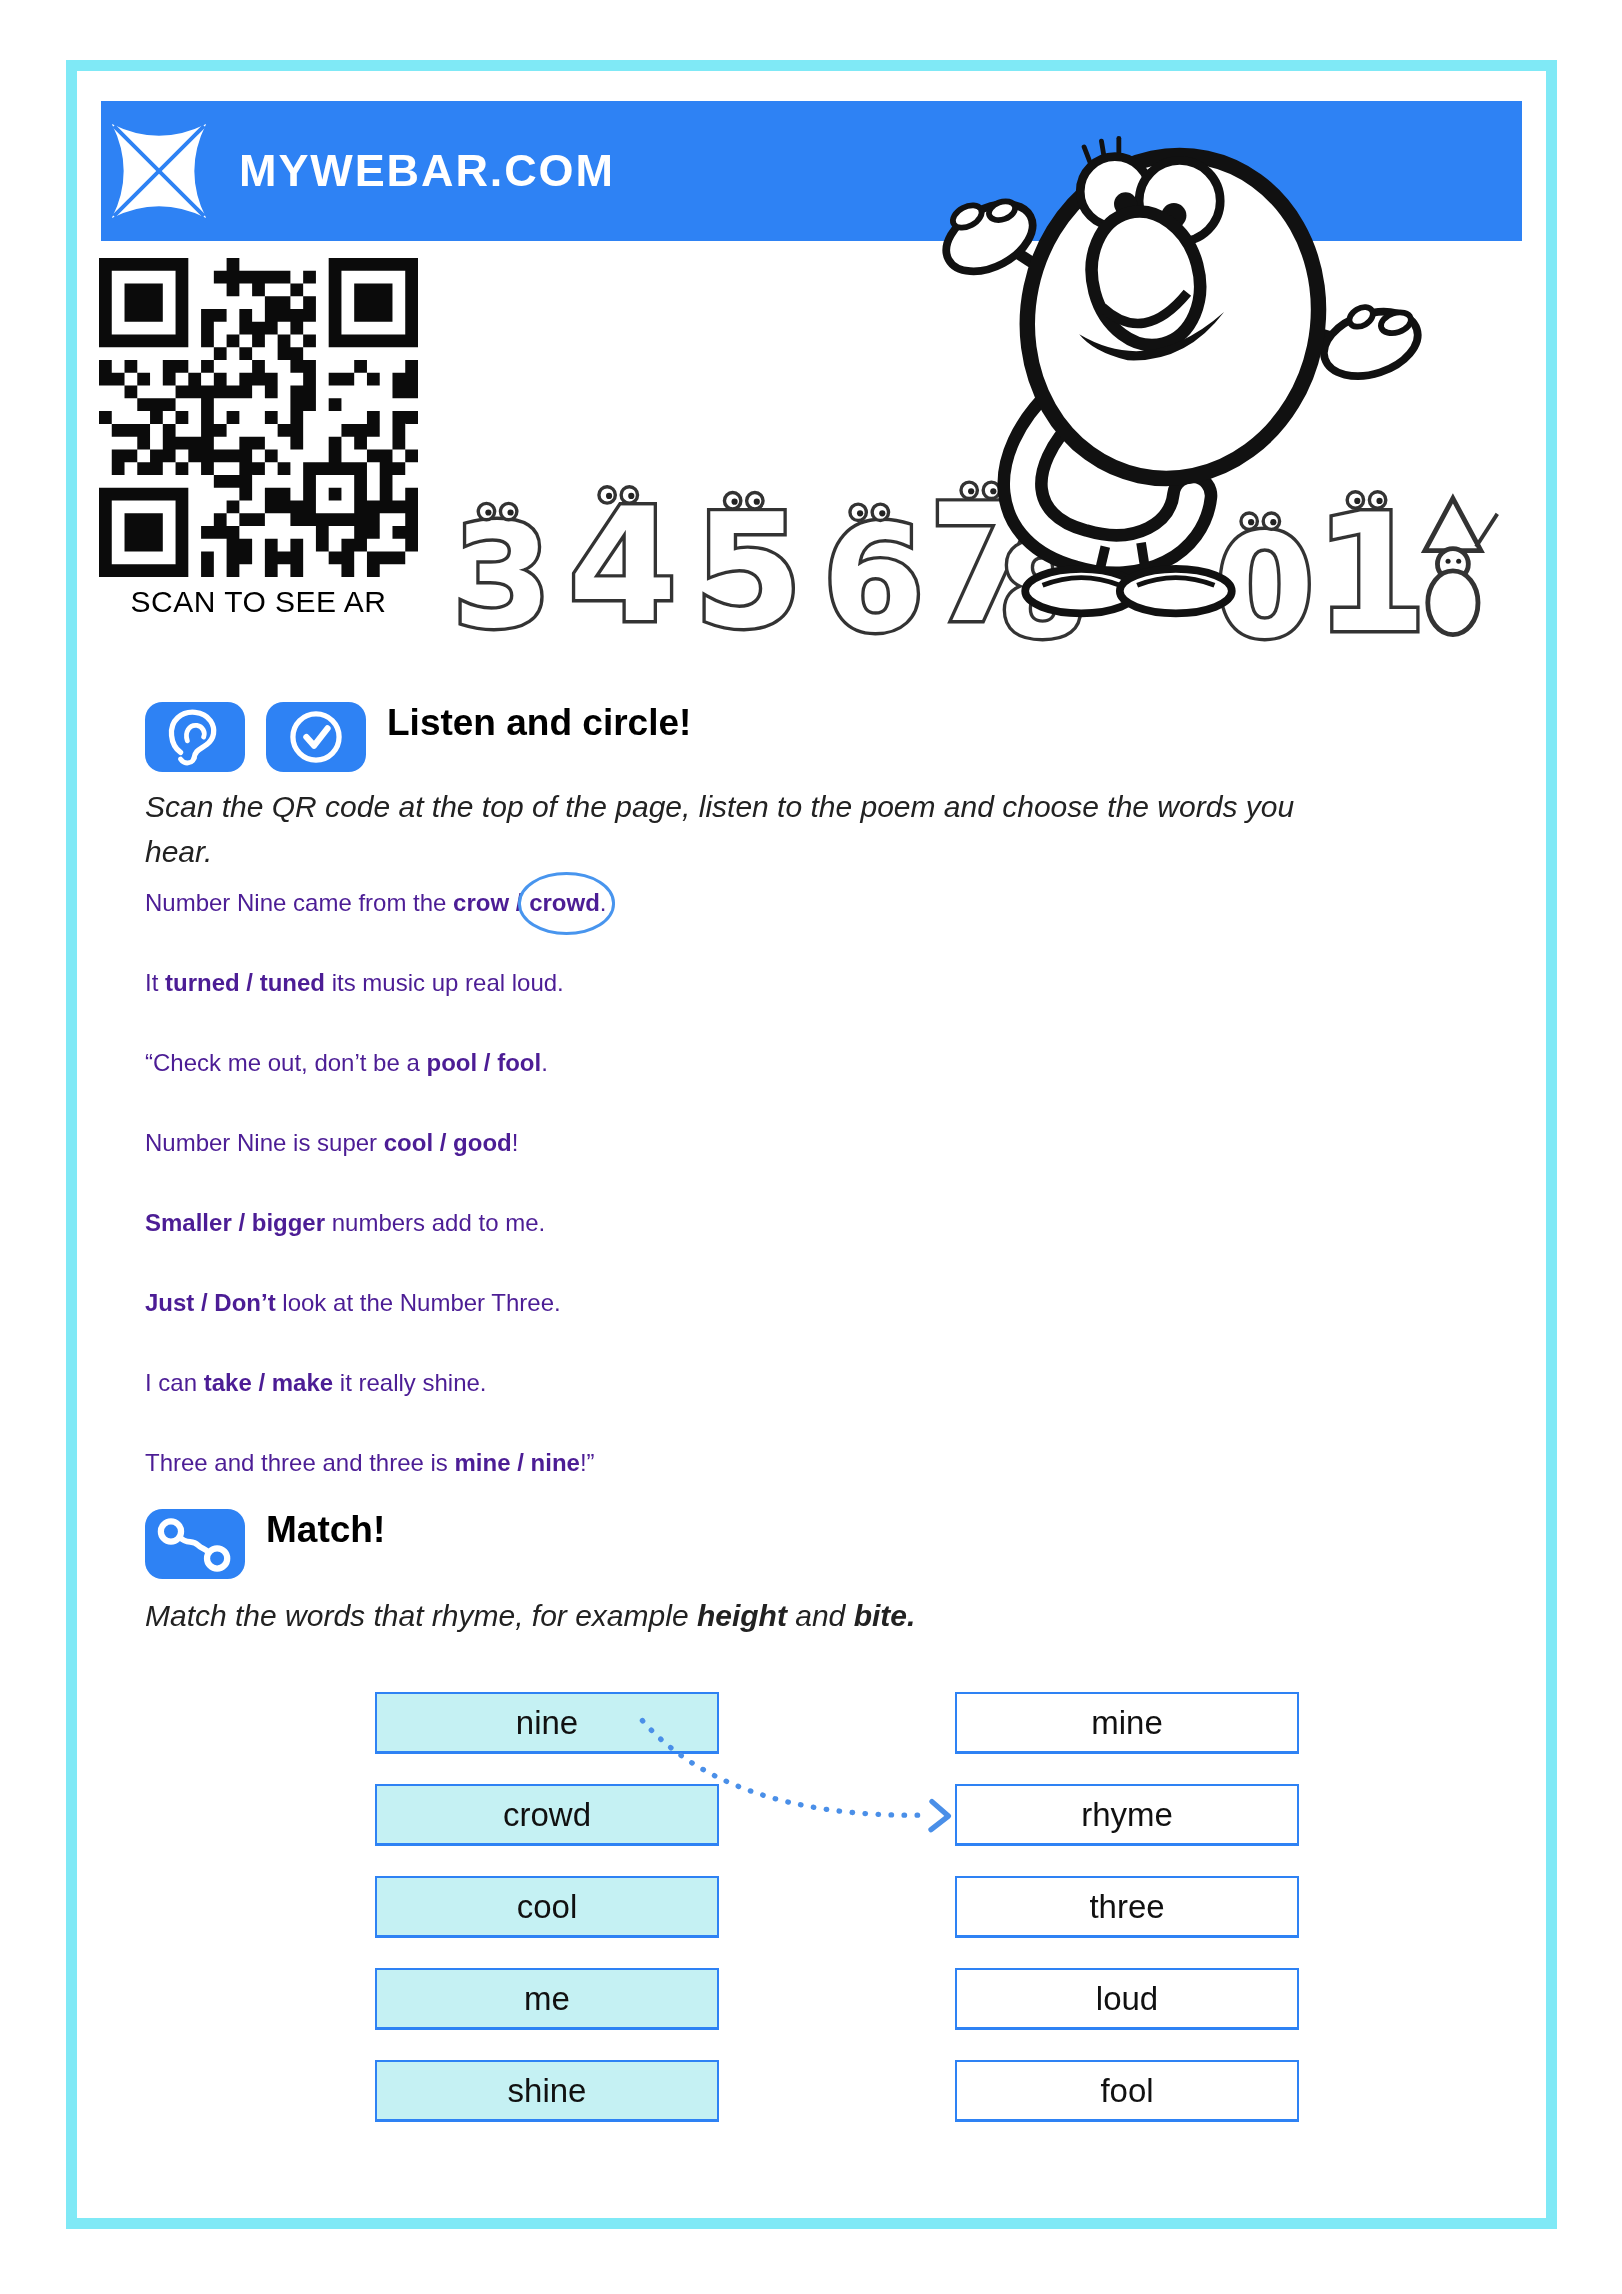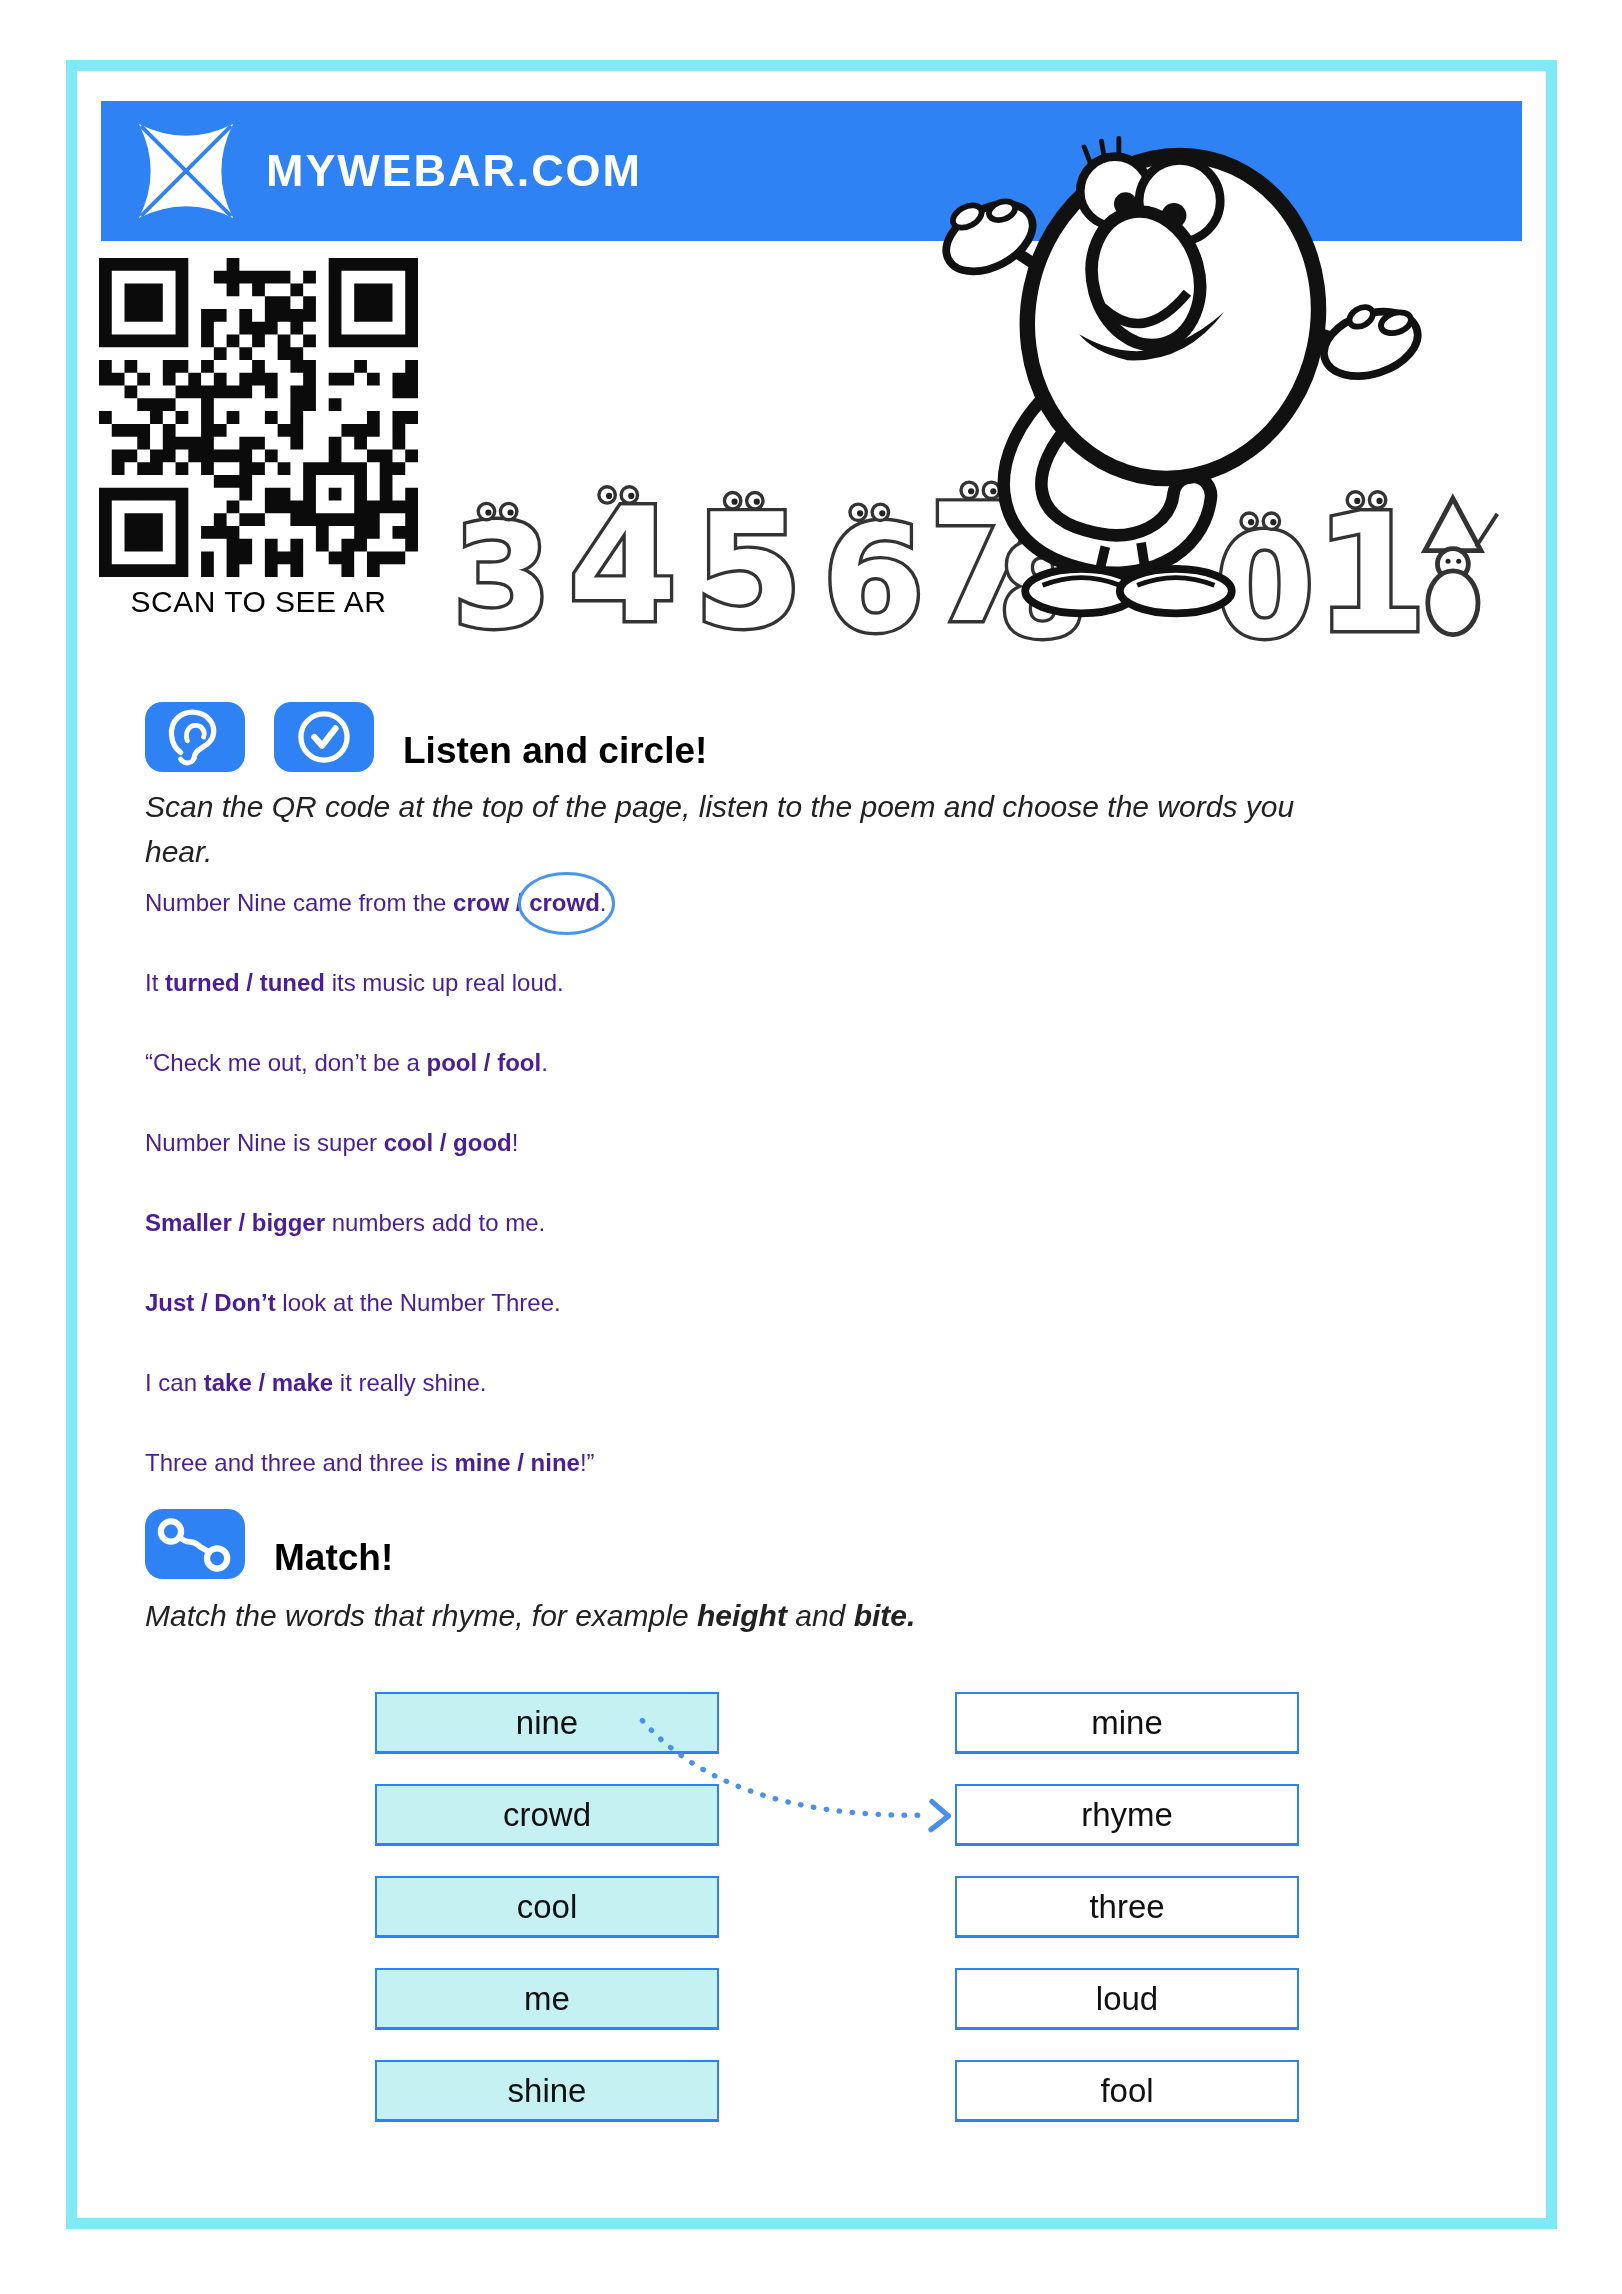--- a/index.html
+++ b/index.html
@@ -10,31 +10,31 @@
     --circle:#4895ee;
     --dots:#4a8fe8;
   }
   *{box-sizing:border-box;margin:0;padding:0}
   html,body{background:#fff}
   body{font-family:"Liberation Sans", sans-serif;color:var(--ink)}
   .page{position:relative;width:1622px;height:2294px;background:#fff;overflow:hidden}
   .frame{position:absolute;left:66px;top:60px;width:1491px;height:2169px;border:11.6px solid var(--frame);pointer-events:none}
 
   .topbar{position:absolute;left:101px;top:101px;width:1421px;height:140px;background:var(--accent);
-          display:flex;align-items:center;padding-left:32px}
+          display:flex;align-items:center;padding-left:5px}
   .logo{width:106px;height:106px;flex:0 0 auto}
   .brand{color:#fff;font-size:45px;font-weight:700;letter-spacing:1.9px;margin-left:27px}
 
   .qr-wrap{position:absolute;left:99px;top:258px;width:319px}
   #qr-svg{display:block;width:319px;height:319px;background:#fff}
   .qr-caption{margin-top:7.7px;text-align:center;font-size:30px;color:#000;letter-spacing:0.5px}
 
   #illustration{position:absolute;left:415px;top:114px;width:1091px;height:541px}
 
-  .sec-head{position:absolute;left:145px;display:flex;align-items:flex-end;gap:29px}
+  .sec-head{position:absolute;left:145px;display:flex;align-items:flex-start;gap:21px}
   .sec-head.listen-head{top:702px}
   .sec-head.match-head{top:1509px}
   .icon-tile{display:inline-flex;align-items:center;justify-content:center;width:100px;height:70px;
              background:var(--accent);border-radius:17.4px}
   .icon-tile svg{width:100px;height:70px}
   .sec-head h2{font-size:37px;font-weight:700;color:#000}
 
   .instr{position:absolute;left:145px;width:1168px;font-size:30px;font-style:italic;line-height:45px;color:#222}
   #listen-instr{top:784px}
   #match-instr{top:1593px}

